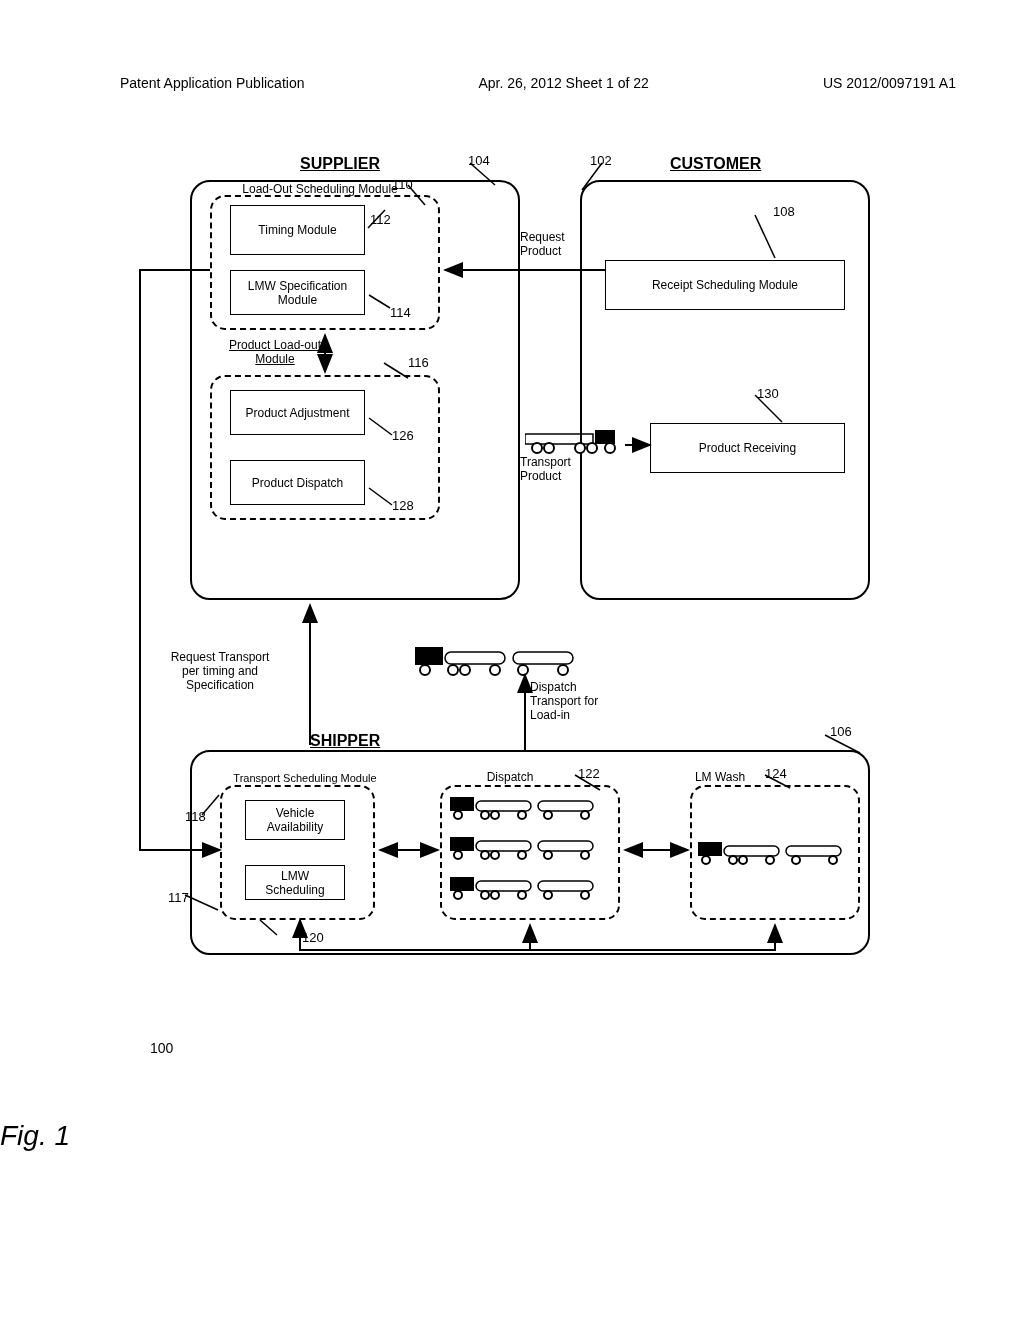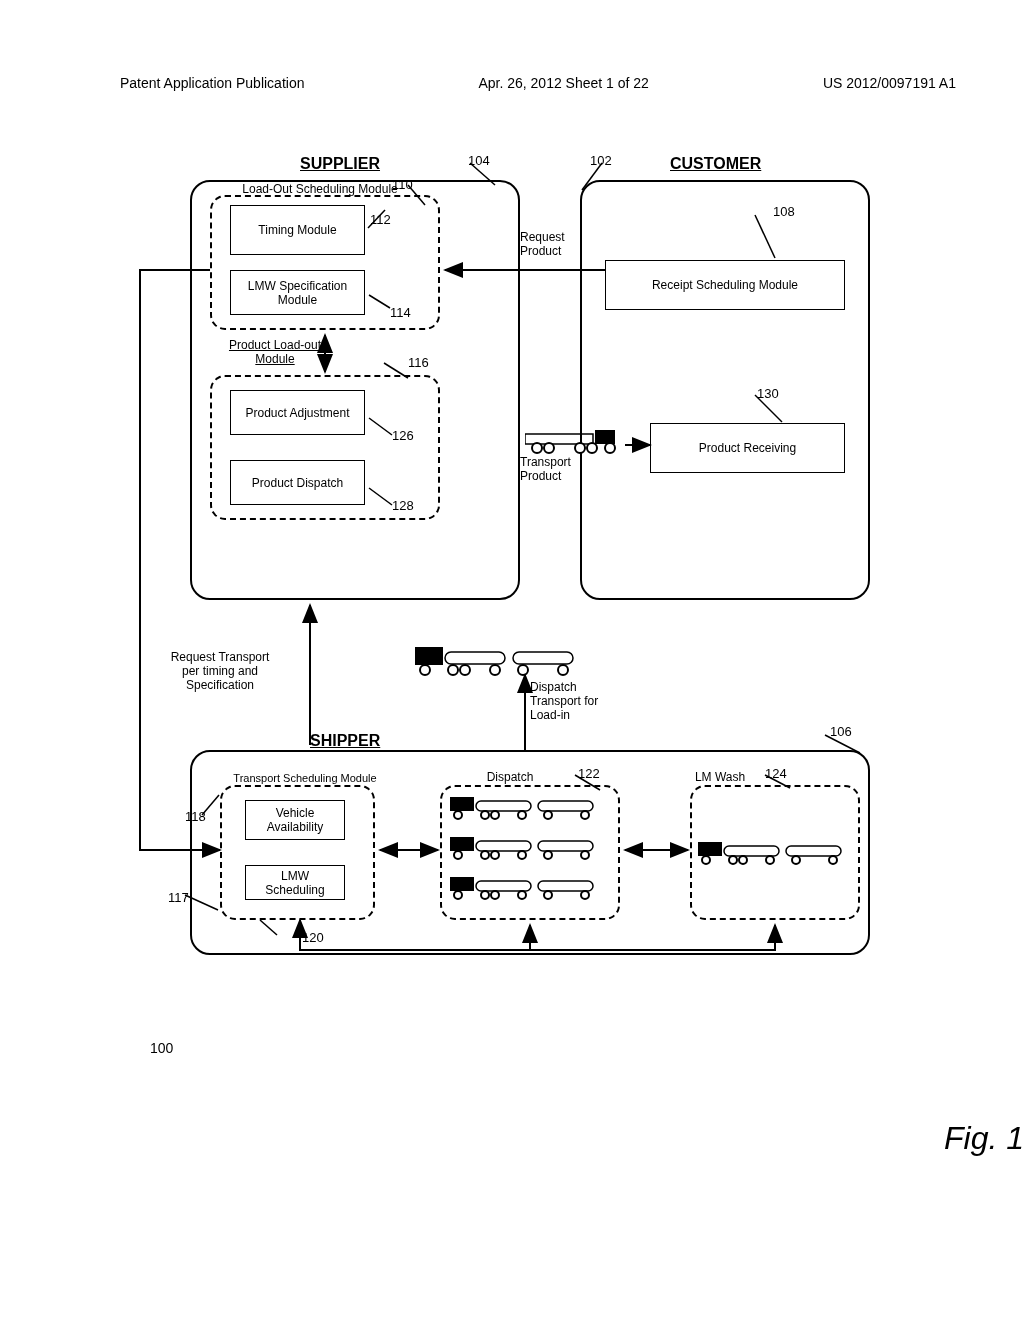--- a/index.html
+++ b/index.html
@@ -128,22 +128,22 @@
     .dispatch-transport-label { top: 530px; left: 400px; width: 80px; text-align: left; }
     .ref-num {
       position: absolute;
       font-size: 13px;
     }
     .fig-label {
       position: absolute;
       top: 1120px;
       left: 0;
       width: 100%;
-      text-align: right;
-      font-size: 32px;
+      text-align: left;
+      font-size: 28px;
       font-style: italic;
     }
     .sys-num {
       position: absolute;
       top: 1040px;
       left: 150px;
       font-size: 14px;
     }
     svg.arrows {
       position: absolute;

